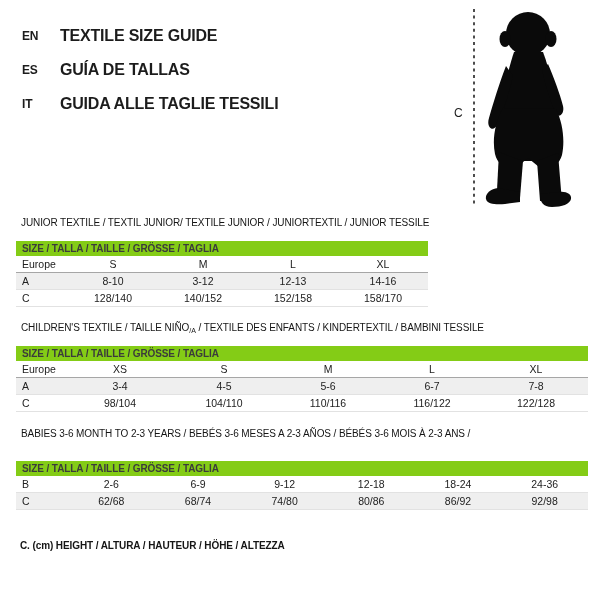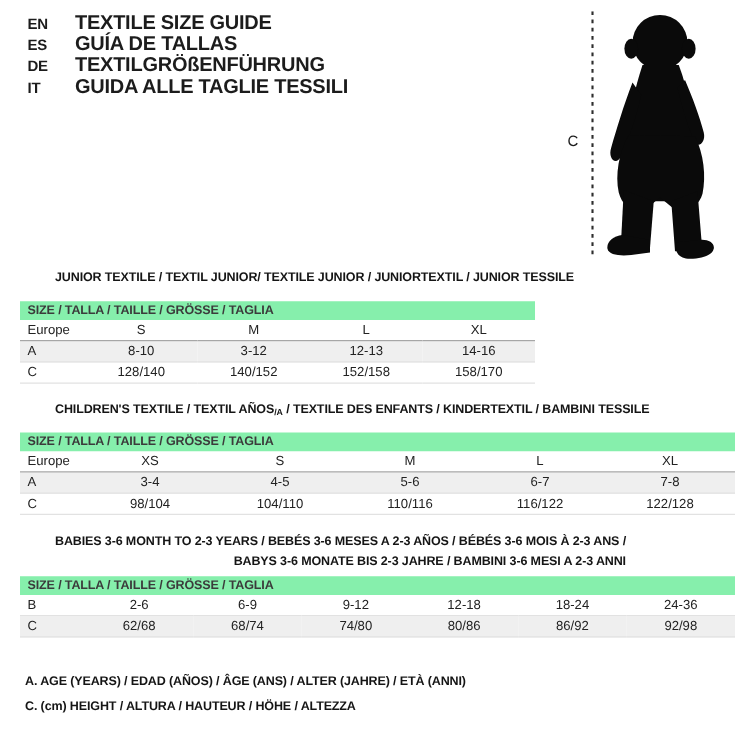--- a/index.html
+++ b/index.html
@@ -2,42 +2,42 @@
 <html><head>
 <meta charset="utf-8">
 <style>
   html,body{margin:0;padding:0;background:#ffffff;}
   .page{
     position:relative;width:600px;height:600px;background:#ffffff;
     font-family:"Liberation Sans",sans-serif;color:#1c1c1c;overflow:hidden;
   }
   
   .lang-block{position:absolute;left:22px;top:11px;}
-  .lang-row{display:flex;height:16.8px;align-items:center;}
+  .lang-row{display:flex;height:16.8px;align-items:center;margin-top:17px;}
   .lang-code{width:38px;font-weight:bold;font-size:12px;letter-spacing:-0.2px;}
   .lang-label{font-weight:bold;font-size:16px;letter-spacing:-0.2px;white-space:nowrap;}
   
   .measure-line{position:absolute;left:472px;top:9px;}
   .measure-c{position:absolute;left:454px;top:106px;font-size:12px;font-weight:400;}
   .baby{position:absolute;left:484px;top:8px;}
   
-  .tbl-title{position:absolute;left:21px;font-size:10px;font-weight:bold;
-    letter-spacing:-0.1px;white-space:nowrap;color:#151515;margin-left:23px;}
+  .tbl-title{position:absolute;left:21px;font-size:10px;font-weight:normal;
+    letter-spacing:-0.1px;white-space:nowrap;color:#151515;}
   #t1-title{top:217px;}
   #t2-title{top:322px;}
-  #t3-title{top:426px;line-height:15.8px;text-align:right;}
+  #t3-title{top:426px;line-height:15.8px;}
   sub.tiny{font-size:7px;vertical-align:-2px;letter-spacing:0;}
   
   table.size-table{position:absolute;left:16px;border-collapse:collapse;
     table-layout:fixed;font-size:10.5px;color:#222;}
   #t1{top:241px;width:412px;}
   #t2{top:346px;width:572px;}
   #t3{top:461px;width:572px;}
   col.c-label{width:52px;}
-  tr.bar-row th{background:#86efac;color:#3b3b3b;font-size:10px;font-weight:600;
+  tr.bar-row th{background:#84cc16;color:#3b3b3b;font-size:10px;font-weight:600;
     text-align:left;padding:0 0 0 6px;height:15px;line-height:15px;letter-spacing:-0.1px;}
   td{height:16px;line-height:16px;text-align:center;padding:0;white-space:nowrap;}
   td.lbl{text-align:left;padding-left:6px;}
   tr.b-dark td{border-bottom:1px solid #a6a6a6;}
   tr.b-light td{border-bottom:1px solid #e2e2e2;}
   tr.stripe td{background:#efefef;}
   
   .footnotes{position:absolute;left:20px;top:536px;}
   .footnote{font-size:10px;font-weight:bold;line-height:20px;
     letter-spacing:-0.1px;white-space:nowrap;color:#151515;}
@@ -48,24 +48,20 @@
 <div class="page">
 
   <div class="lang-block">
     <div class="lang-row">
       <span class="lang-code">EN</span>
       <span class="lang-label">TEXTILE SIZE GUIDE</span>
     </div>
     <div class="lang-row">
       <span class="lang-code">ES</span>
       <span class="lang-label">GUÍA DE TALLAS</span>
-    </div>
-    <div class="lang-row">
-      <span class="lang-code">DE</span>
-      <span class="lang-label">TEXTILGRÖßENFÜHRUNG</span>
     </div>
     <div class="lang-row">
       <span class="lang-code">IT</span>
       <span class="lang-label">GUIDA ALLE TAGLIE TESSILI</span>
     </div>
   </div>
 
   <svg class="measure-line" width="4" height="200">
     <line x1="2" y1="0" x2="2" y2="198" stroke="#2e2e2e" stroke-width="1.7" stroke-dasharray="3 3.6"></line>
   </svg>
@@ -118,21 +114,21 @@
       <tr class="b-light">
         <td class="lbl">C</td>
         <td>128/140</td>
         <td>140/152</td>
         <td>152/158</td>
         <td>158/170</td>
       </tr>
     </tbody>
   </table>
 
-  <div class="tbl-title" id="t2-title"><span>CHILDREN'S TEXTILE / TEXTIL AÑOS</span><sub class="tiny">/A</sub><span> / TEXTILE DES ENFANTS / KINDERTEXTIL / BAMBINI TESSILE</span></div>
+  <div class="tbl-title" id="t2-title"><span>CHILDREN'S TEXTILE / TAILLE NIÑO</span><sub class="tiny">/A</sub><span> / TEXTILE DES ENFANTS / KINDERTEXTIL / BAMBINI TESSILE</span></div>
   <table class="size-table" id="t2">
     <colgroup>
         <col class="c-label">
         <col>
         <col>
         <col>
         <col>
         <col>
       </colgroup>
     <thead>
@@ -163,21 +159,20 @@
         <td>104/110</td>
         <td>110/116</td>
         <td>116/122</td>
         <td>122/128</td>
       </tr>
     </tbody>
   </table>
 
   <div class="tbl-title" id="t3-title">
     <div>BABIES 3-6 MONTH TO 2-3 YEARS / BEBÉS 3-6 MESES A 2-3 AÑOS / BÉBÉS 3-6 MOIS À 2-3 ANS /</div>
-    <div>BABYS 3-6 MONATE BIS 2-3 JAHRE / BAMBINI 3-6 MESI A 2-3 ANNI</div>
   </div>
   <table class="size-table" id="t3">
     <colgroup>
         <col class="c-label">
         <col>
         <col>
         <col>
         <col>
         <col>
         <col>
@@ -203,17 +198,16 @@
         <td>68/74</td>
         <td>74/80</td>
         <td>80/86</td>
         <td>86/92</td>
         <td>92/98</td>
       </tr>
     </tbody>
   </table>
 
   <div class="footnotes">
-    <div class="footnote">A. AGE (YEARS) / EDAD (AÑOS) / ÂGE (ANS) / ALTER (JAHRE) / ETÀ (ANNI)</div>
     <div class="footnote">C. (cm) HEIGHT / ALTURA / HAUTEUR / HÖHE / ALTEZZA</div>
   </div>
 
 </div>
 
 </body></html>

